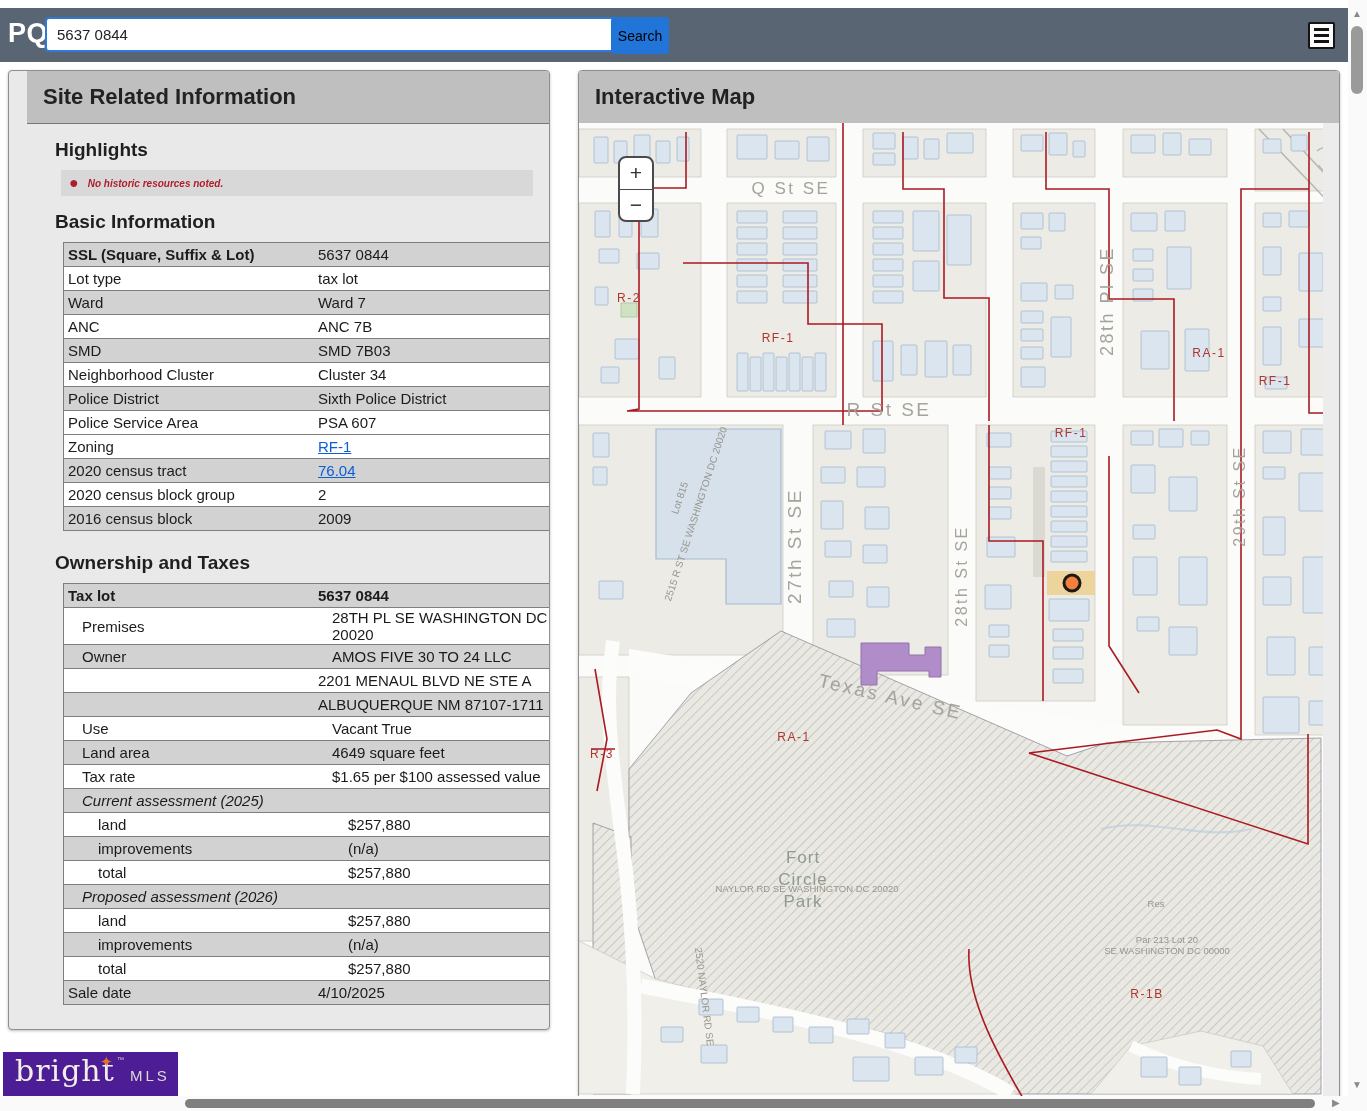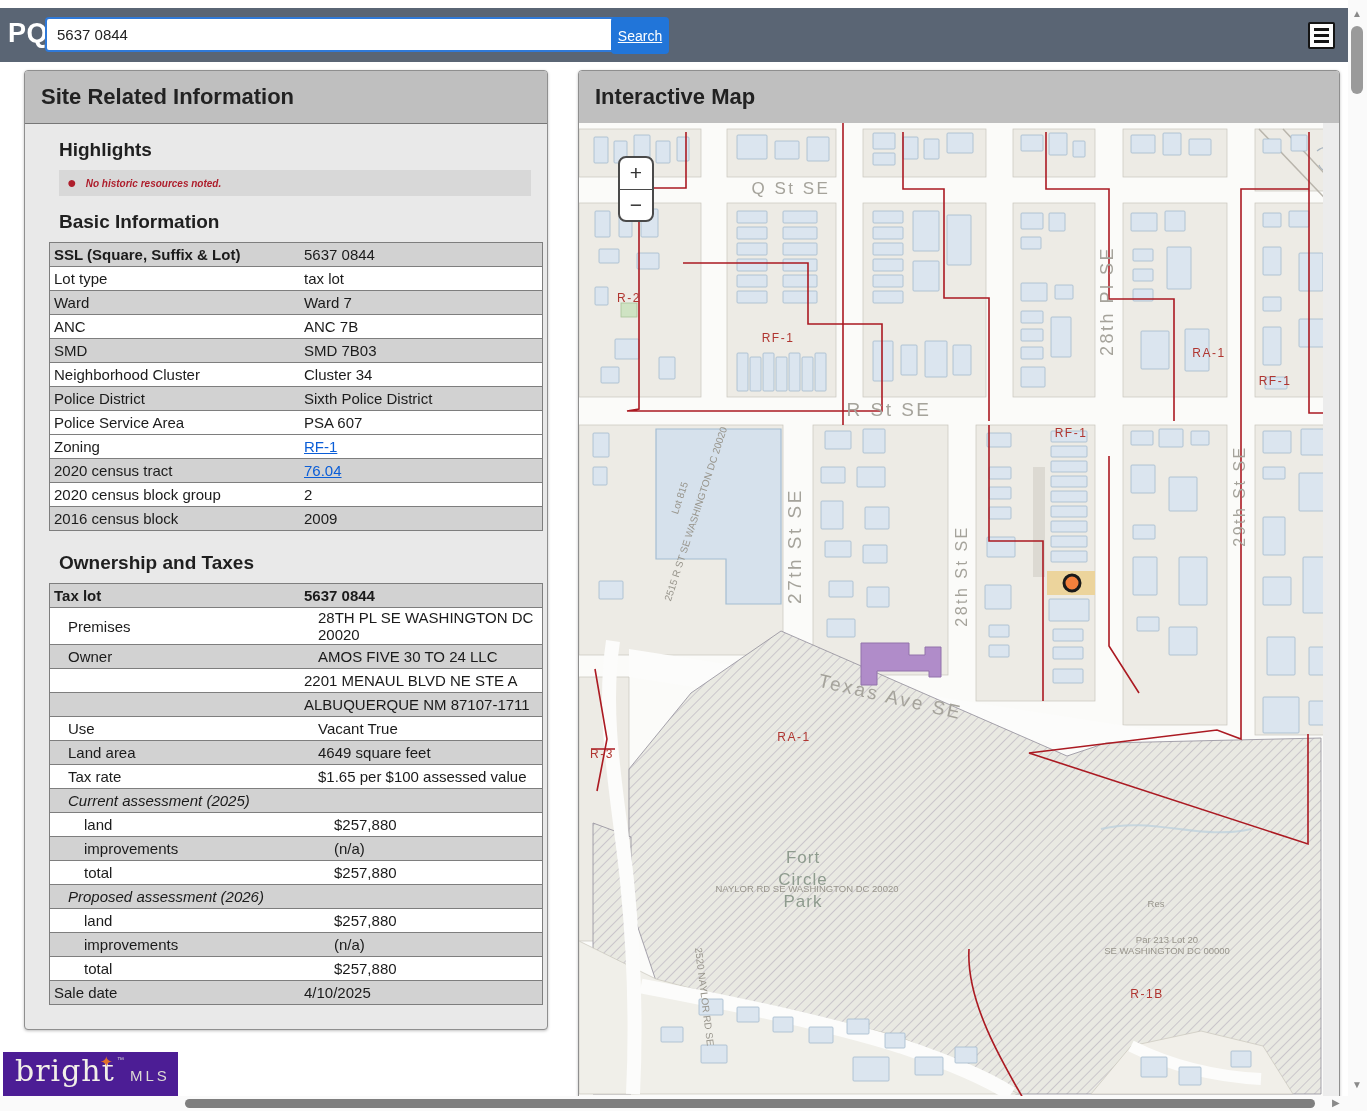--- a/index.html
+++ b/index.html
@@ -3,39 +3,39 @@
 <meta charset="utf-8">
 <style>
   html,body{margin:0;padding:0;background:#fff;}
   body{font-family:"Liberation Sans",sans-serif;-webkit-font-smoothing:antialiased;}
   .page{position:relative;width:1367px;height:1111px;background:#fff;overflow:hidden;}
 
   
   .topbar{position:absolute;left:0;top:8px;width:1350px;height:54px;background:#5a6574;}
   .logo{position:absolute;left:8px;top:10px;color:#fff;font-size:27px;font-weight:bold;letter-spacing:.5px;}
   .search-input{position:absolute;left:45px;top:9px;width:552px;height:31px;border:2px solid #2f79d8;border-radius:4px;font-size:15px;color:#222;padding:0 10px;font-family:"Liberation Sans",sans-serif;outline:none;background:#fff;}
-  .search-btn{position:absolute;left:611px;top:9px;width:58px;height:37px;background:#2175d9;color:#ffffff;border:none;border-radius:4px;font-size:14px;cursor:pointer;font-family:"Liberation Sans",sans-serif;text-decoration:underline;}
+  .search-btn{position:absolute;left:611px;top:9px;width:58px;height:37px;background:#2175d9;color:#000000;border:none;border-radius:4px;font-size:14px;cursor:pointer;font-family:"Liberation Sans",sans-serif;}
   .menu-btn{position:absolute;left:1308px;top:14px;width:27px;height:27px;background:#fdfdfd;border:2px solid #141414;border-radius:2px;cursor:pointer;padding:0;display:flex;align-items:center;justify-content:center;}
   .bars{display:flex;flex-direction:column;gap:3px;}
   .bars i{display:block;width:15px;height:3px;background:#141414;}
 
   
   .panel{position:absolute;background:#e9e9e9;border:1px solid #8f8f8f;border-radius:4px;box-shadow:0 1px 3px rgba(0,0,0,.25);overflow:hidden;}
   .panel-header{height:52px;background:#bfbfbf;border-bottom:1px solid #777;display:flex;align-items:center;}
   .panel-title{font-size:22px;font-weight:bold;color:#222;padding-left:16px;}
-  .left-panel{left:24px;top:70px;width:522px;height:958px;}
+  .left-panel{left:8px;top:70px;width:522px;height:958px;padding-left:18px;}
   .map-panel{left:578px;top:70px;width:760px;height:1041px;background:#fff;}
 
   .lp-body{padding:0 16px 0 14px;}
-  h3.sec{font-size:19px;font-weight:bold;color:#1f1f1f;margin:15px 0 9px 20px;}
+  h3.sec{font-size:19px;font-weight:bold;color:#1f1f1f;margin:15px 0 9px 14px;}
   .note-strip{background:#d8d8d8;margin:0 0 4px 20px;padding:4px 6px 4px 8px;display:flex;align-items:center;}
   .bullet{color:#ae1e2c;font-size:16px;margin-right:9px;}
   .note-text{color:#ae1e2c;font-size:10px;font-weight:bold;font-style:italic;}
 
-  .dtable{border:1px solid #7e7e7e;margin-left:10px;width:492px;background:#22c55e;}
+  .dtable{border:1px solid #7e7e7e;margin-left:22px;width:492px;background:#22c55e;}
   .trow{display:flex;min-height:23px;align-items:center;border-top:1px solid #7e7e7e;font-size:15px;color:#1b1b1b;}
   .trow:first-child{border-top:none;}
   .trow.gray{background:#d2d2d2;}
   .trow.white{background:#fff;}
   .tc-label{flex:0 0 242px;padding:1px 4px 1px 4px;}
   .tc-value{flex:1;padding:1px 4px;}
   .ind1{padding-left:18px;}
   .ind2{padding-left:34px;}
   .b{font-weight:bold;}
   .it{font-style:italic;}

